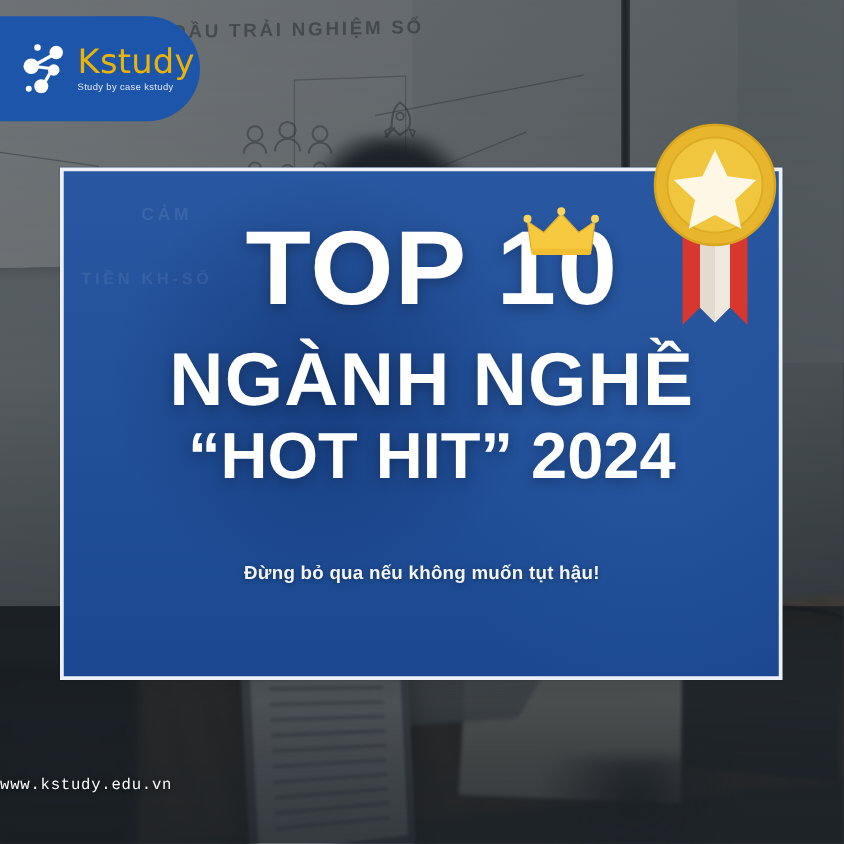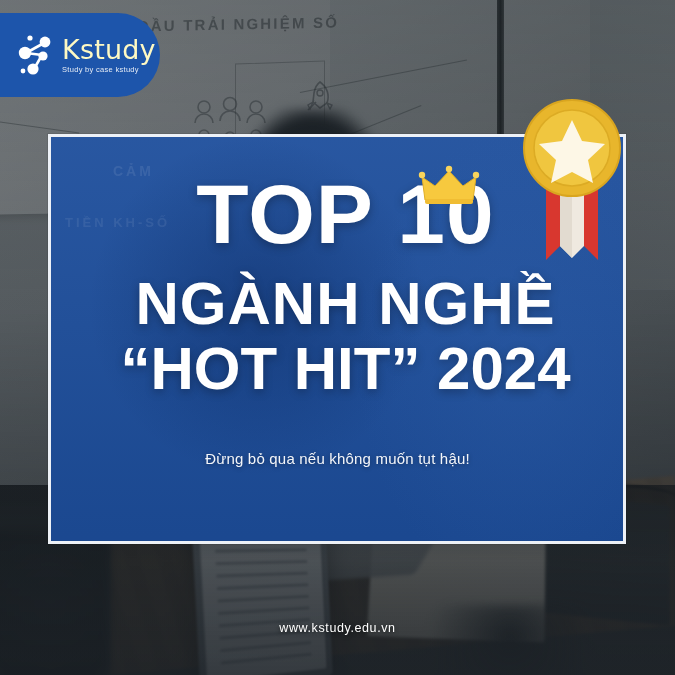--- a/index.html
+++ b/index.html
@@ -168,59 +168,60 @@
     letter-spacing:1px;margin:0;
     text-shadow:0 3px 10px rgba(0,0,0,.28);
     transform:scaleX(1.02);
   }
   .t2{
     color:#fff;font-weight:800;font-size:60px;line-height:1.04;
     letter-spacing:1px;margin:20px 0 0 0;
     text-shadow:0 3px 10px rgba(0,0,0,.28);
   }
   .t3{
-    color:#fff;font-weight:800;font-size:60px;line-height:1.04;
+    color:#fff;font-weight:800;font-size:52px;line-height:1.04;
     letter-spacing:0px;margin:2px 0 0 0;
     text-shadow:0 3px 10px rgba(0,0,0,.28);
   }
   .sub{
     position:absolute;left:0;right:0;top:450px;text-align:center;z-index:6;
-    color:rgba(255,255,255,.95);font-size:15px;font-weight:400;letter-spacing:.2px;
+    color:rgba(255,255,255,.95);font-size:15px;font-weight:700;letter-spacing:.2px;
     text-shadow:0 1px 4px rgba(0,0,0,.35);
   }
 
   
   .crown{position:absolute;left:418px;top:164px;width:62px;height:44px;z-index:7;}
 
   
   .medal{position:absolute;left:508px;top:96px;width:128px;height:170px;z-index:8;}
 
   
   .logo-badge{
     position:absolute;left:0;top:13px;width:160px;height:84px;
     background:#1d55ab;
     border-radius:0 44px 44px 0;
     z-index:9;
     display:flex;align-items:center;
   }
   .logo-mark{width:44px;height:48px;margin-left:14px;flex:none;}
   .logo-text{margin-left:4px;line-height:1;}
   .logo-name{
-    color:#fef9c3;font-size:27px;font-weight:400;letter-spacing:.2px;
+    color:#eab308;font-size:27px;font-weight:400;letter-spacing:.2px;
     font-family:"DejaVu Sans", sans-serif;
   }
   .logo-tag{
     color:rgba(255,255,255,.88);font-size:7.5px;letter-spacing:.3px;margin-top:3px;
   }
 
   
   .site-url{
-    position:absolute;left:0;right:0;top:621px;text-align:center;z-index:9;
+    position:absolute;left:0;right:0;top:621px;text-align:left;z-index:9;
     color:#fff;font-size:12.5px;letter-spacing:.6px;
     text-shadow:0 1px 4px rgba(0,0,0,.6);
+    font-family:Liberation Mono, monospace;
   }
 </style>
 </head>
 <body>
 
 <div class="stage">
 
   <div class="photo">
     <div class="wall"></div>
     <div class="wall-right"></div>

